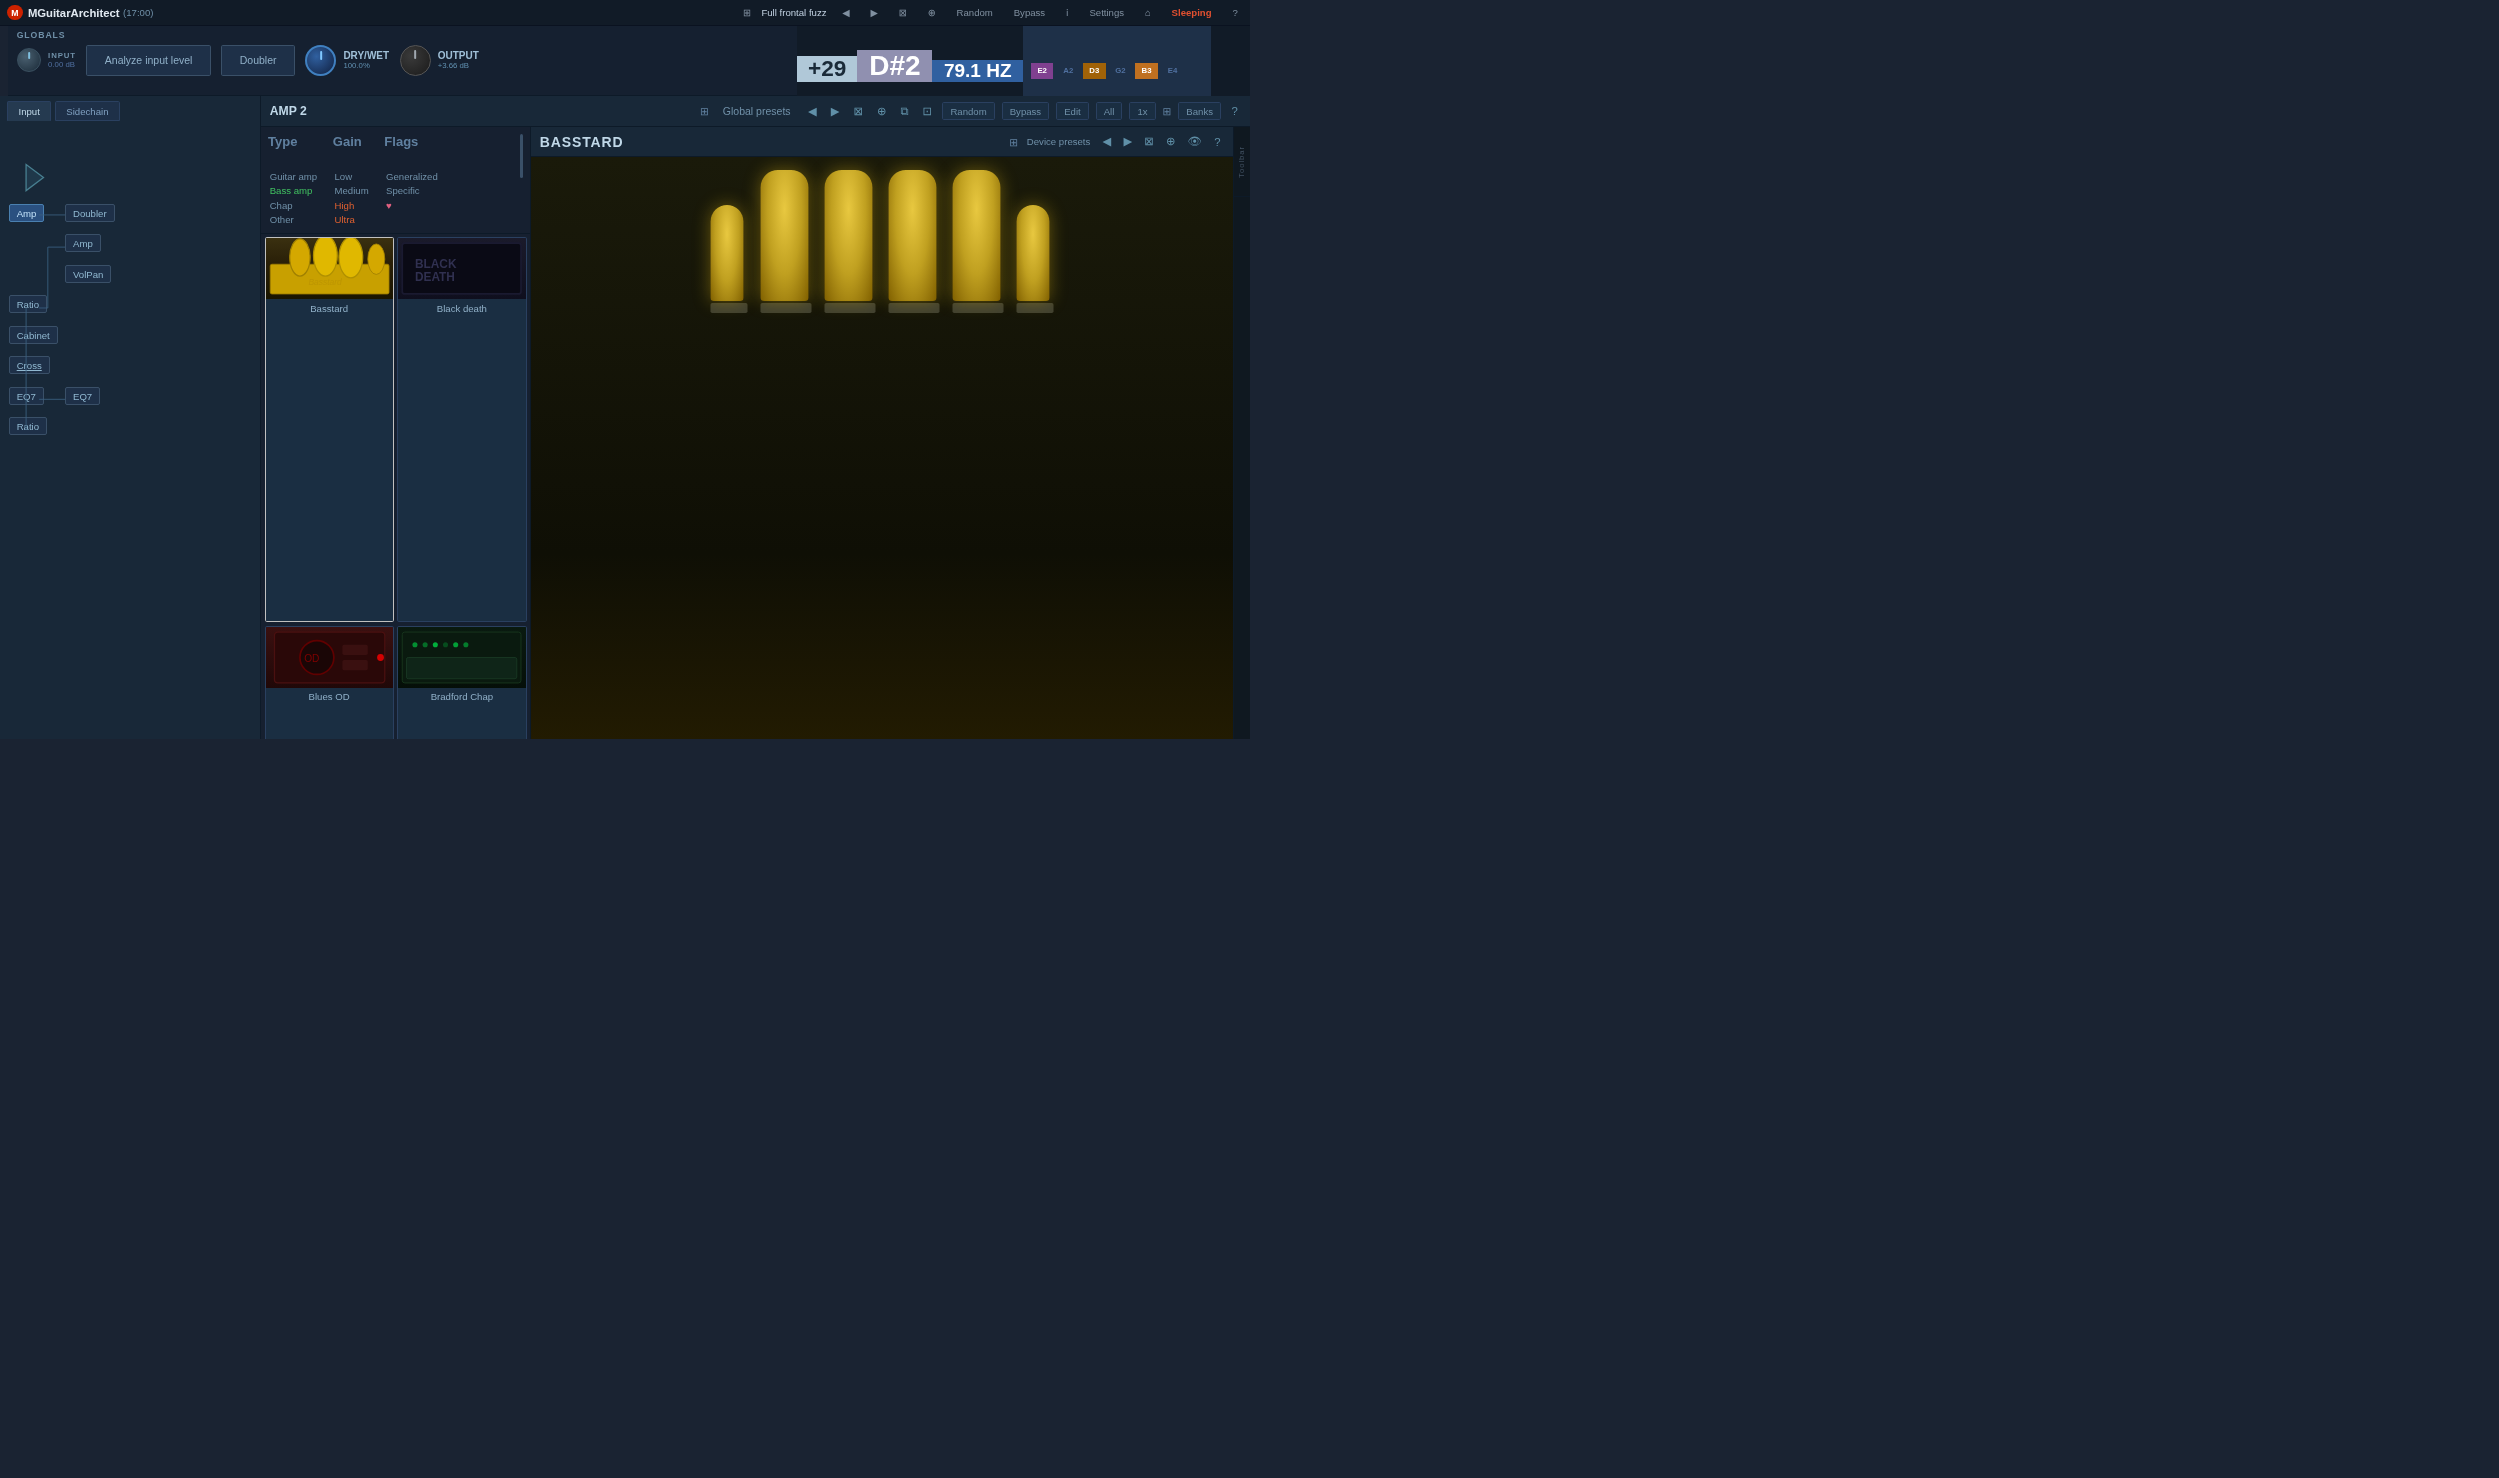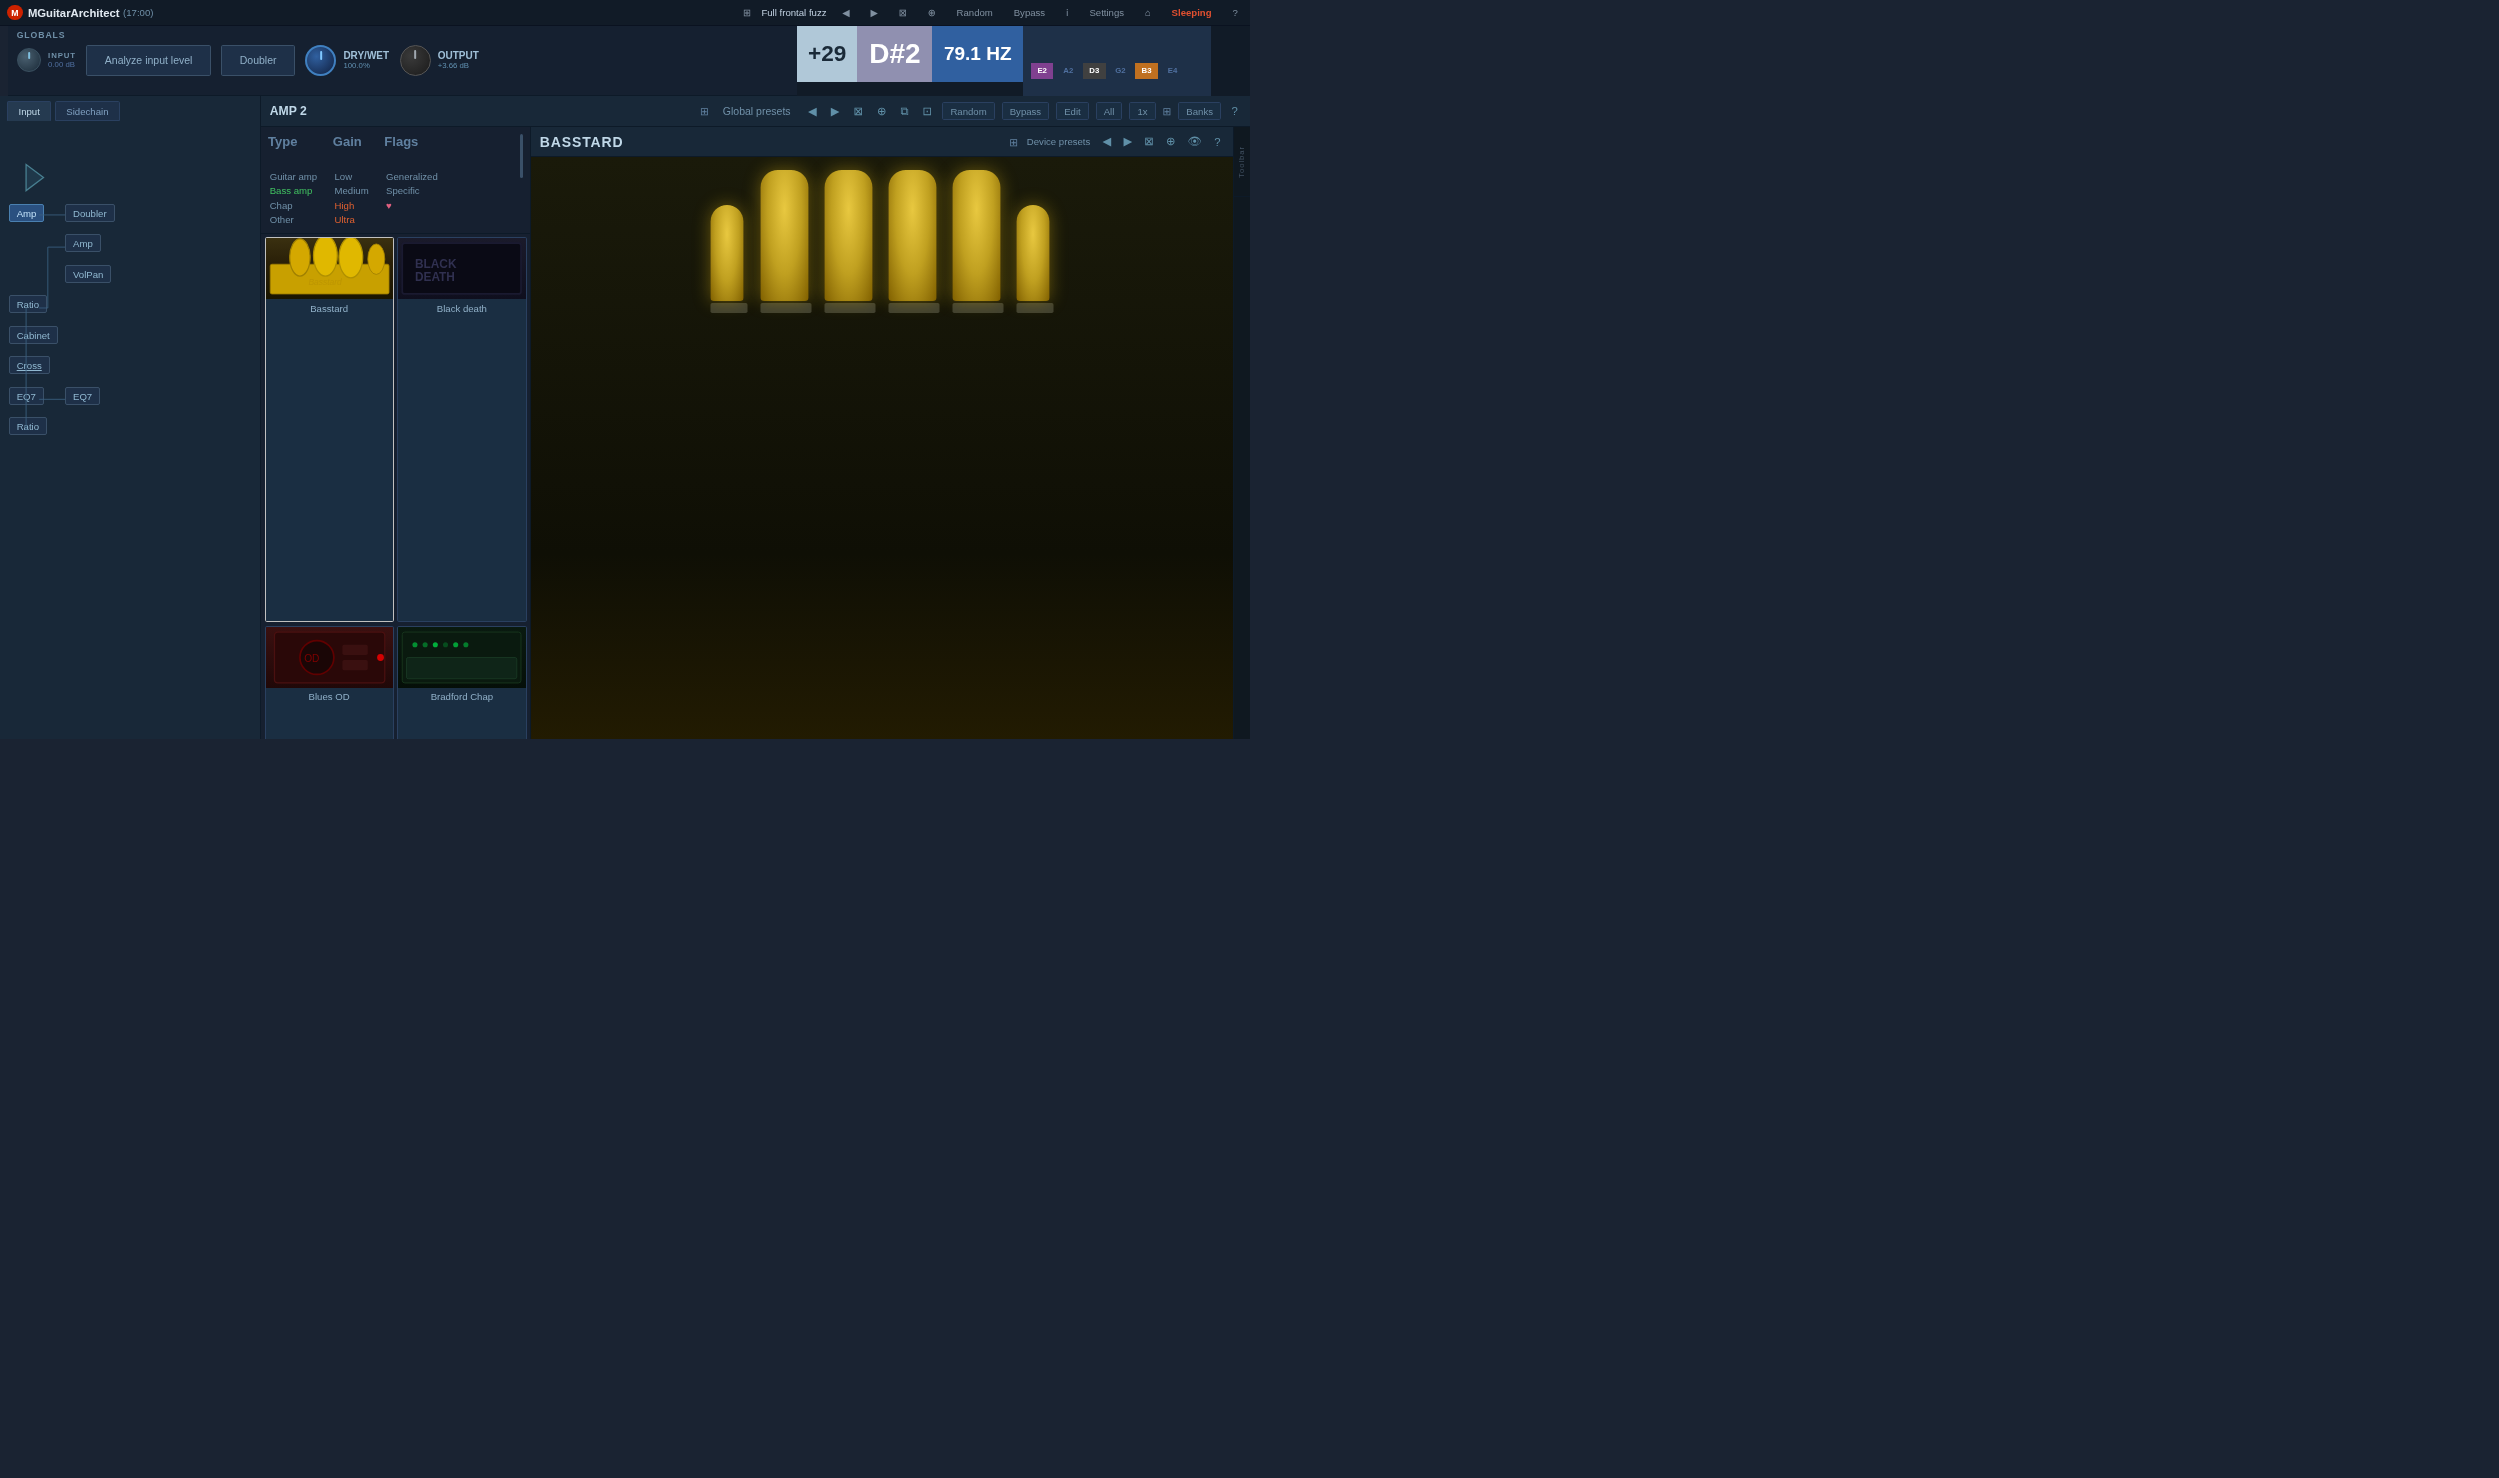--- a/index.html
+++ b/index.html
@@ -172,20 +172,21 @@
       right: 0;
       width: 453px;
       height: 70px;
       background: #111b27;
       display: flex;
     }
     .tuner-main {
       display: flex;
       width: 226px;
       height: 56px;
+      align-items: flex-end;
     }
     .tuner-cents {
       background: #b0c8d8;
       width: 70px;
       display: flex; align-items: center; justify-content: center;
       font-size: 22.6px; font-weight: 700; color: #1a2a38;
     }
     .tuner-note {
       background: #9090b0;
       width: 87px;
@@ -217,21 +218,21 @@
       width: 24.4px;
       height: 26px;
       display: flex; flex-direction: column; align-items: center;
     }
     .tuner-string .note-block {
       width: 22.6px; height: 15.7px;
       display: flex; align-items: center; justify-content: center;
       font-size: 7.8px; font-weight: 700;
     }
     .note-purple { background: #804090; color: white; }
-    .note-green { background: #404040; color: white; }
+    .note-green { background: #a16207; color: white; }
     .note-orange { background: #c07020; color: white; }
     .note-gray { color: #5070a0; }
 
     
     #main {
       display: flex;
       height: calc(739px - 26px - 70px);
       margin-top: 0px;
     }
 

